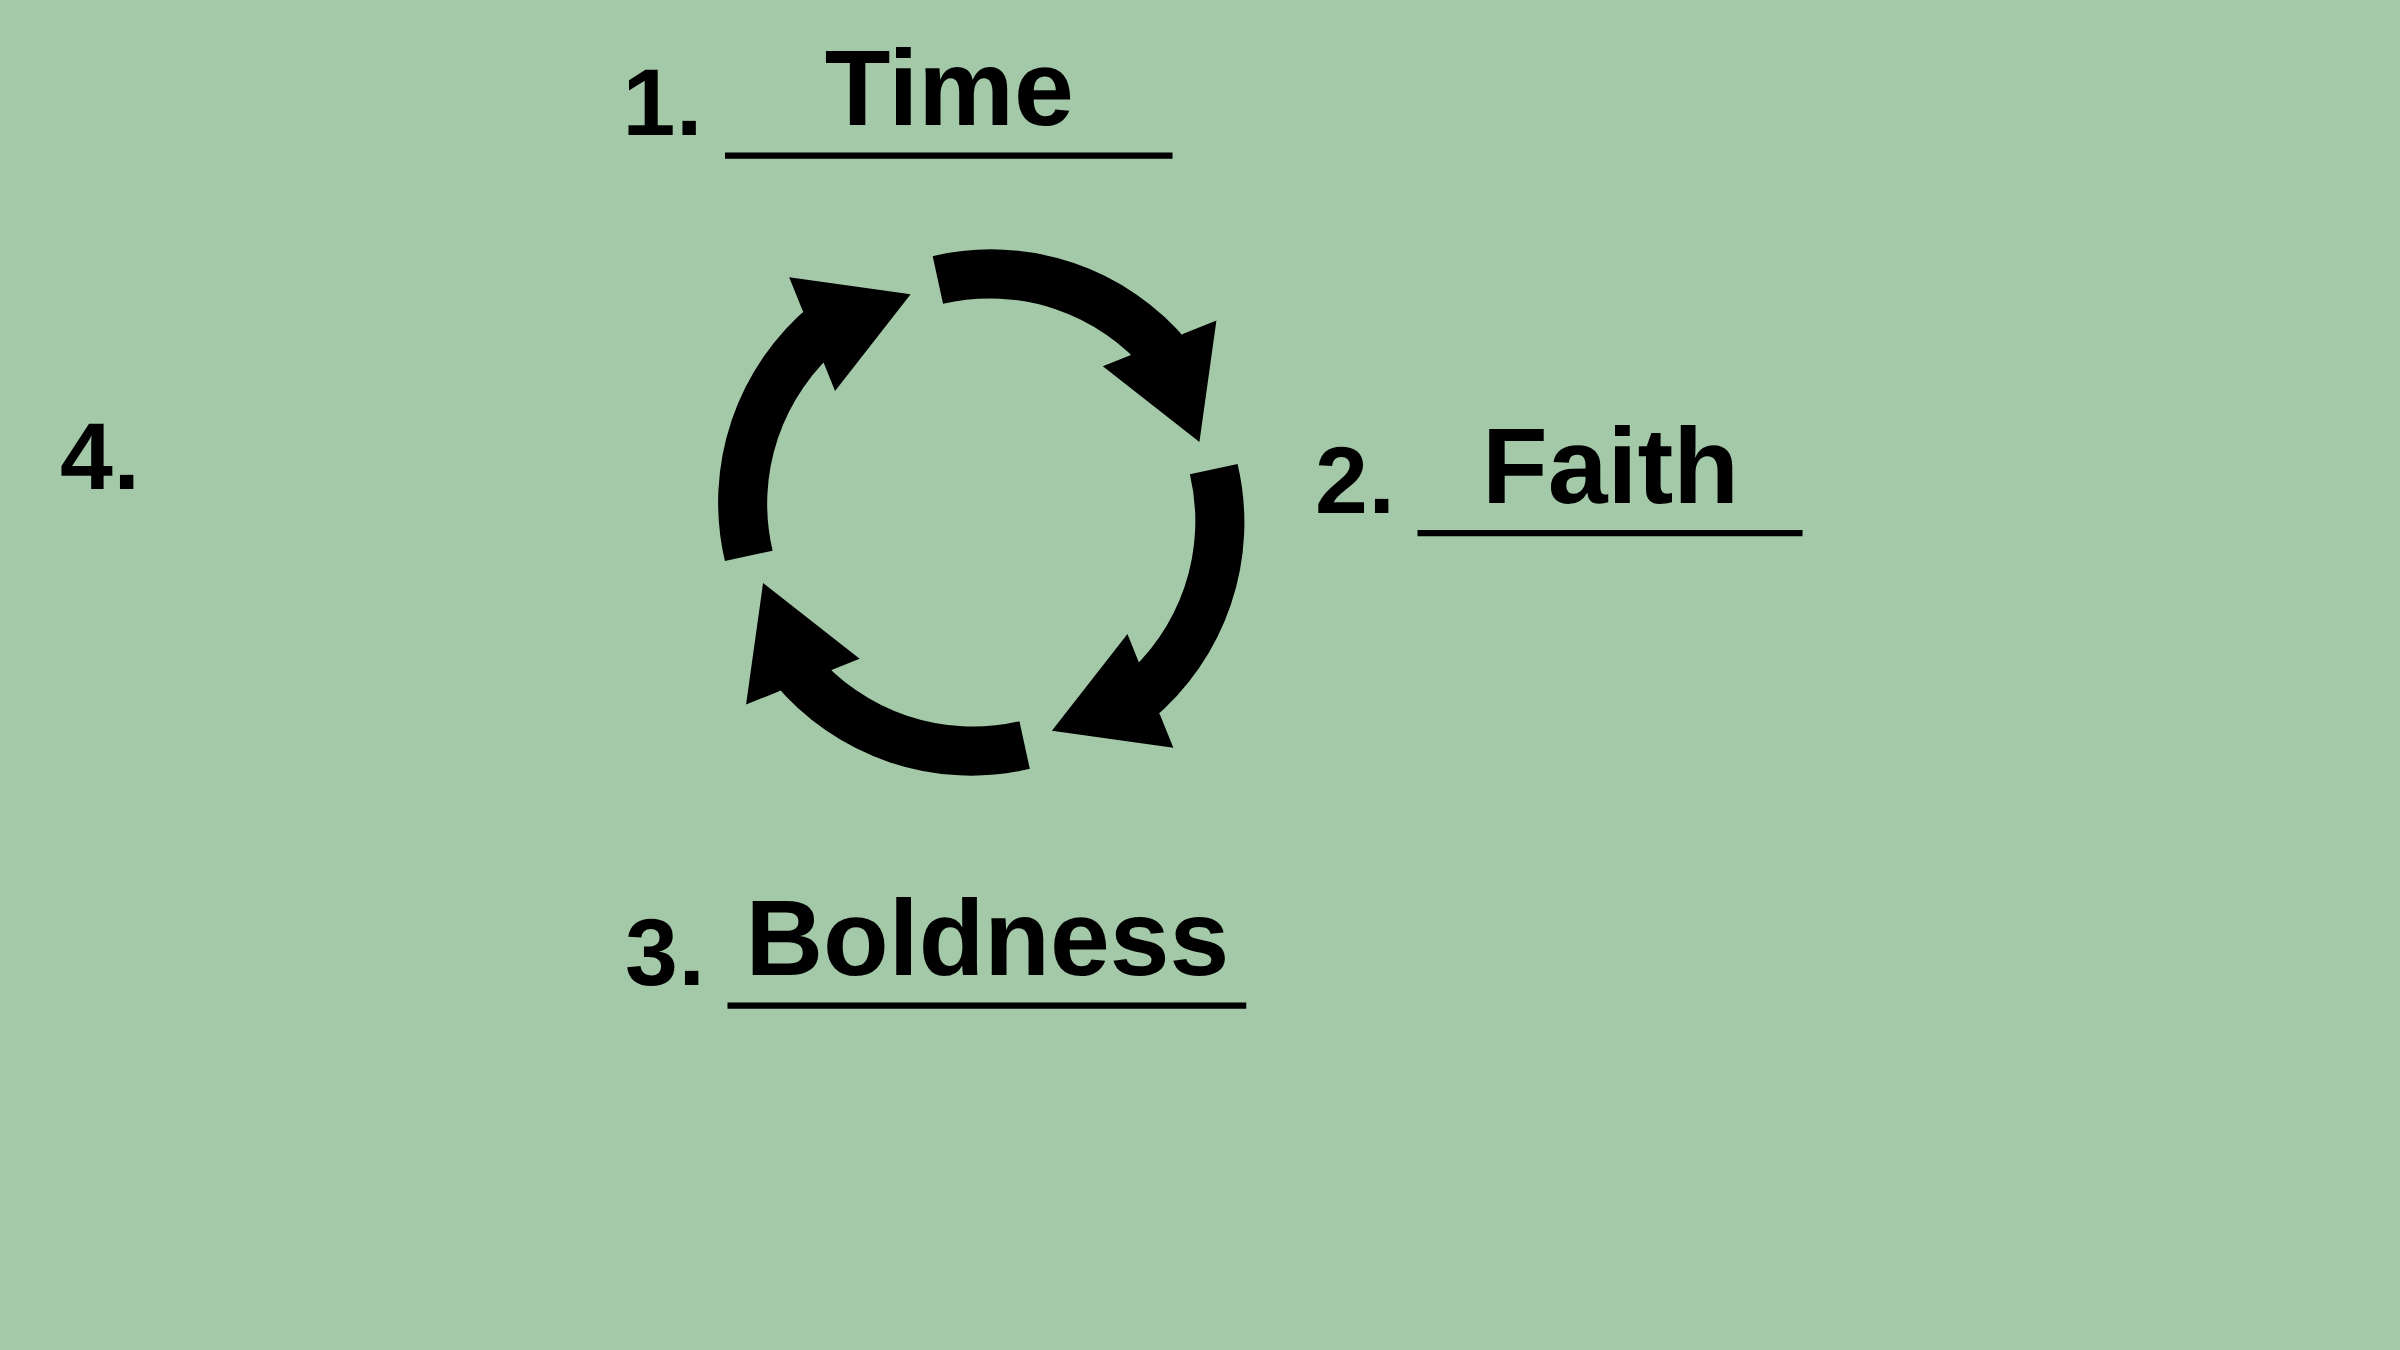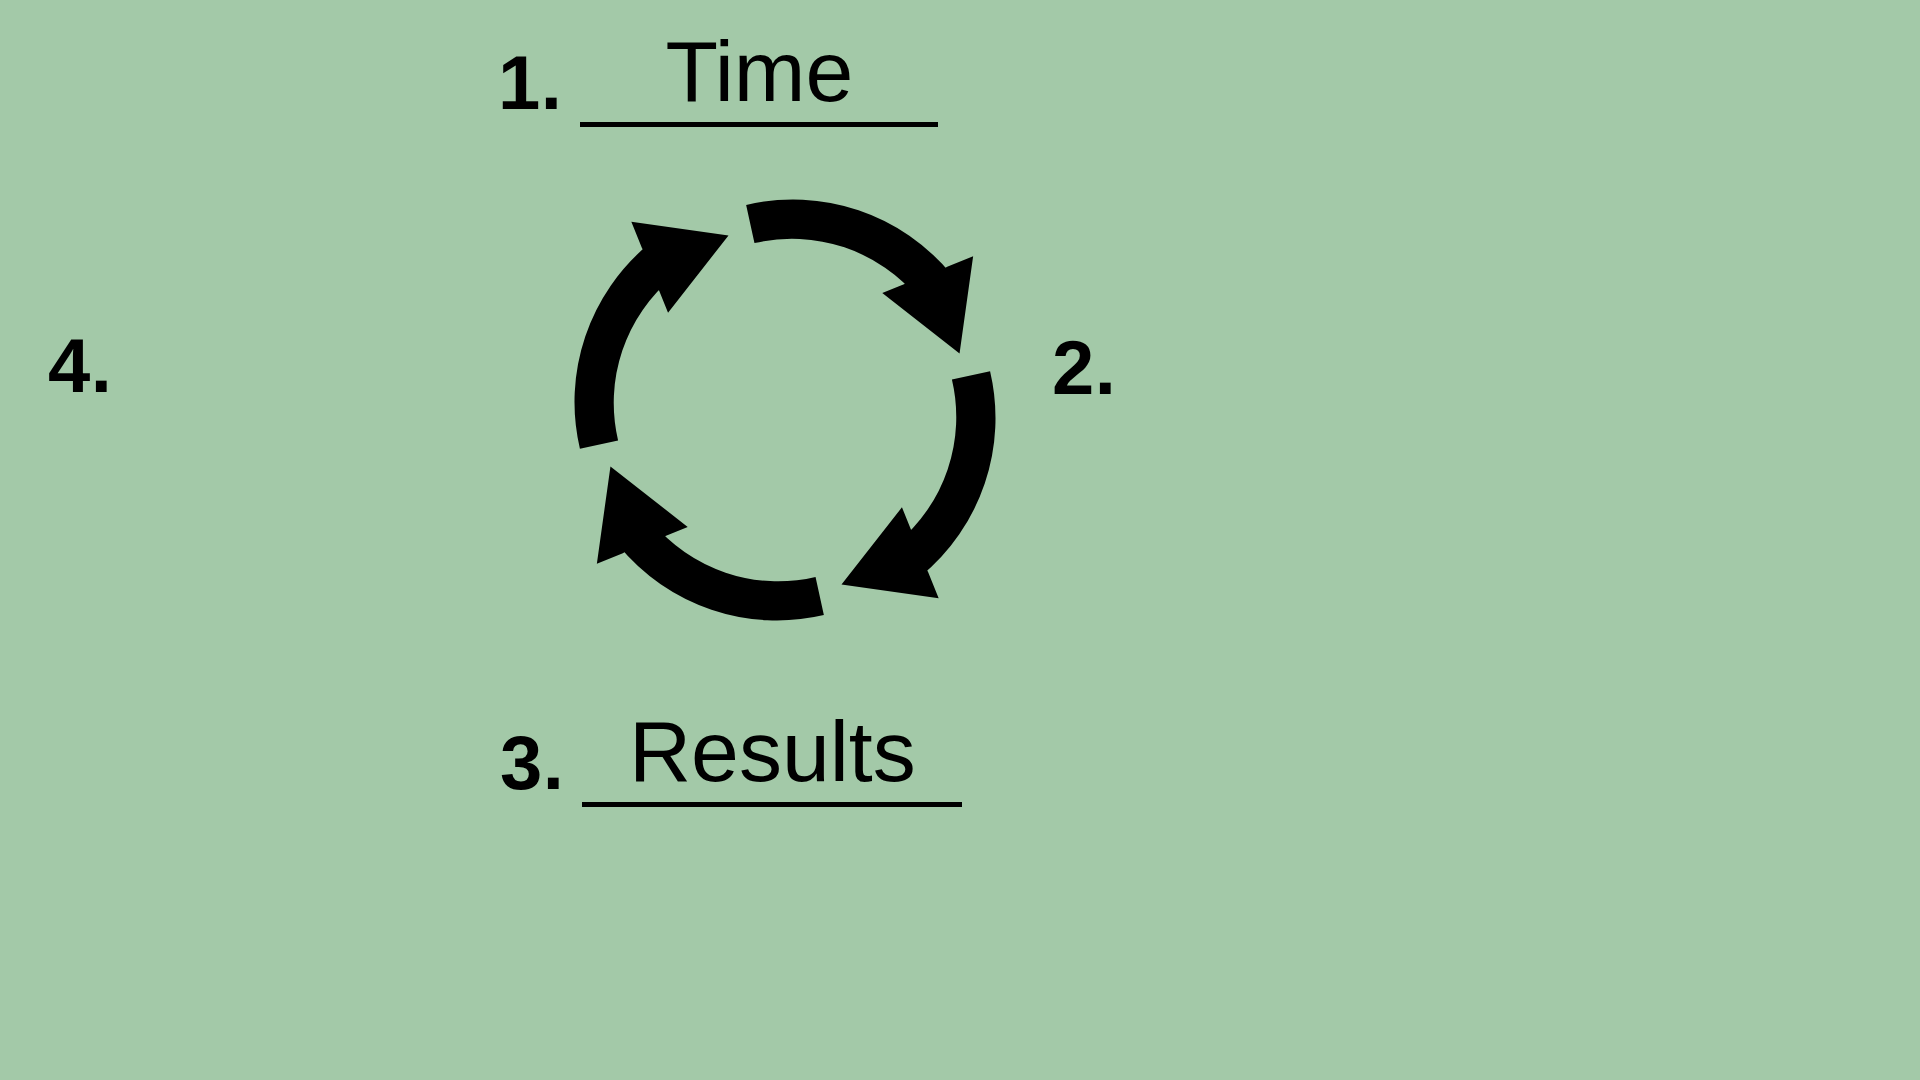--- a/index.html
+++ b/index.html
@@ -35,21 +35,21 @@
     letter-spacing: 0.5px;
     padding-bottom: 6px;
   }
   .blank-slot {
     display: inline-block;
     border-bottom: 5px solid #000000;
     text-align: center;
     padding: 0 14px 8px 14px;
     margin-left: 18px;
     font-size: 86px;
-    font-weight: 400;
+    font-weight: 700;
     letter-spacing: 0px;
   }
 
   
   #label-time   { left: 498px;  top: 28px;  }
   #label-time .blank-slot   { min-width: 330px; }
 
   #label-faith  { left: 1052px; top: 330px; }
   #label-faith .blank-slot  { min-width: 280px; }
 
@@ -78,25 +78,26 @@
 
 <div id="slide" style="background: rgb(163, 201, 168);">
 
   <div class="blank-label" id="label-time">
     <span class="blank-num">1.</span>
     <span class="blank-slot">Time</span>
   </div>
 
   <div class="blank-label" id="label-faith">
     <span class="blank-num">2.</span>
+    <span class="blank-slot">Faith</span>
   </div>
 
   <div class="blank-label" id="label-boldness">
     <span class="blank-num">3.</span>
-    <span class="blank-slot">Results</span>
+    <span class="blank-slot">Boldness</span>
   </div>
 
   <div class="blank-label" id="label-results">
     <span class="blank-num">4.</span>
   </div>
 
   <div id="cycle-diagram">
     <svg viewBox="0 0 480 480" xmlns="http://www.w3.org/2000/svg">
       <g fill="#000000" stroke="none">
 

